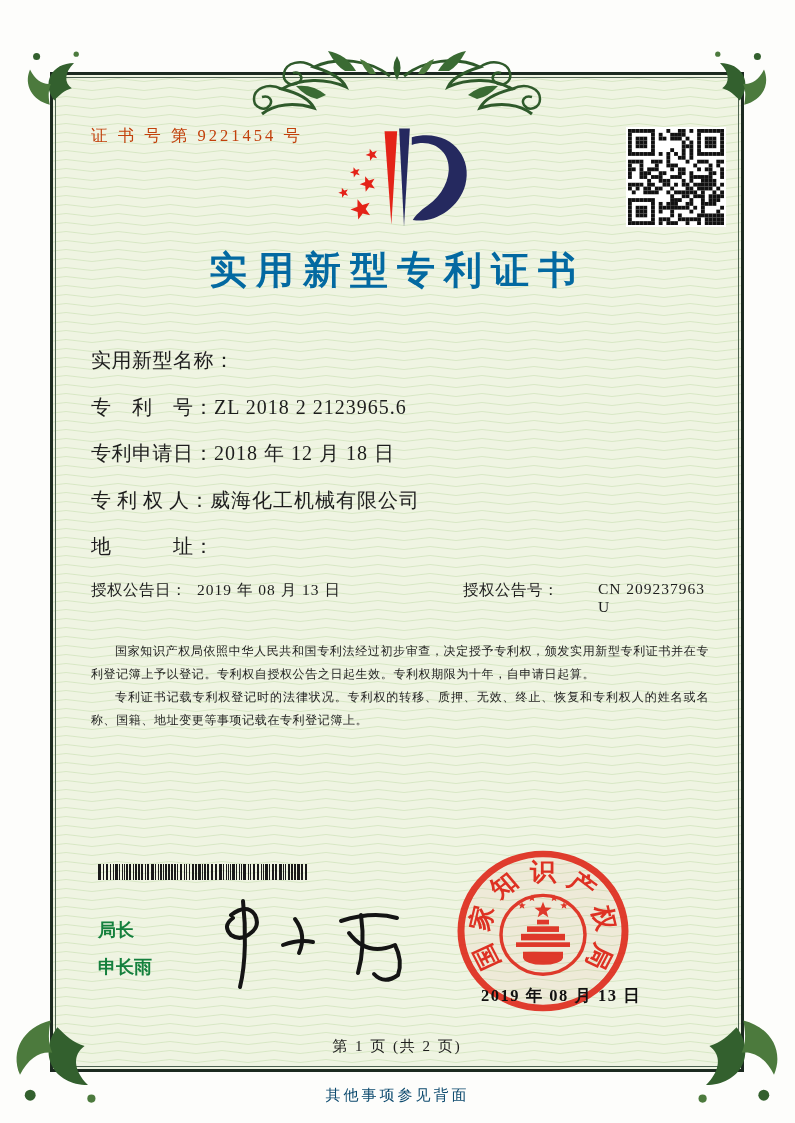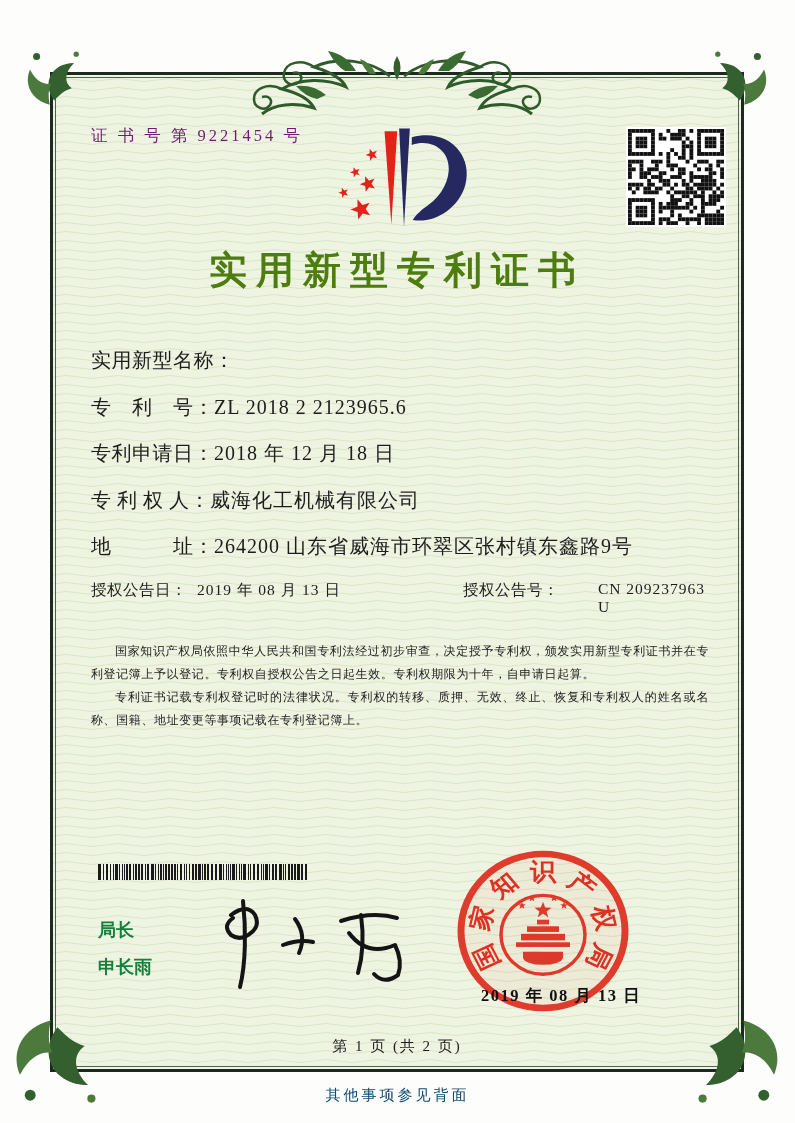--- a/index.html
+++ b/index.html
@@ -10,25 +10,25 @@
   }
   .deco-layer{position:absolute;left:0;top:0;width:795px;height:1123px;pointer-events:none;z-index:5;}
   
   .frame{
     position:absolute;left:50px;top:72px;width:694px;height:1000px;
     border:3px solid #1c2a20;background:#eff4e2;box-sizing:border-box;z-index:1;
   }
   .frame-inner{position:absolute;inset:2px;border:1.5px solid #4c6150;pointer-events:none;z-index:2;}
   .bg-waves{position:absolute;left:0;top:0;width:688px;height:994px;z-index:0;}
   .content{position:absolute;inset:0;z-index:3;}
-  .cert-no{position:absolute;left:38px;top:50px;font-size:16.5px;letter-spacing:3px;color:#701a75;}
+  .cert-no{position:absolute;left:38px;top:50px;font-size:16.5px;letter-spacing:3px;color:#c2410c;}
   .logo{position:absolute;left:278px;top:48px;width:146px;height:116px;}
   .qr{position:absolute;left:573px;top:52px;width:96px;height:96px;background:#fff;padding:2px;}
   .title{position:absolute;left:0;top:170px;width:100%;text-align:center;
-    font-size:38px;font-weight:bold;letter-spacing:9px;color:#4d7c0f;}
+    font-size:38px;font-weight:bold;letter-spacing:9px;color:#0369a1;}
   .body-block{position:absolute;left:38px;top:272px;width:618px;}
   .field-row{display:flex;align-items:baseline;height:46.5px;font-size:20px;}
   .flabel{min-width:106px;white-space:nowrap;letter-spacing:.5px;}
   .fvalue{letter-spacing:1px;}
   .grant-row{display:flex;align-items:baseline;height:46.5px;font-size:15.5px;}
   .grant-left{flex:0 0 372px;display:flex;}
   .grant-right{display:flex;gap:43px;}
   .paras{margin-top:14px;font-size:12px;line-height:1.92;letter-spacing:.6px;text-align:justify;}
   .paras p{margin:0;text-indent:2em;}
   .barcode{position:absolute;left:45px;top:789px;width:214px;height:16px;}
@@ -526,21 +526,20 @@
       <div class="field-row">
         <span class="flabel">专利申请日：</span>
         <span class="fvalue">2018 年 12 月 18 日</span>
       </div>
       <div class="field-row">
         <span class="flabel">专 利 权 人：</span>
         <span class="fvalue">威海化工机械有限公司</span>
       </div>
       <div class="field-row">
         <span class="flabel">地　　　址：</span>
-        <span class="fvalue">264200 山东省威海市环翠区张村镇东鑫路9号</span>
       </div>
       <div class="grant-row">
         <span class="grant-left">
           <span class="flabel">授权公告日：</span>
           <span class="fvalue">2019 年 08 月 13 日</span>
         </span>
         <span class="grant-right">
           <span class="flabel" style="min-width:0;margin-right:6px">授权公告号：</span>
           <span class="fvalue">CN 209237963 U</span>
         </span>

